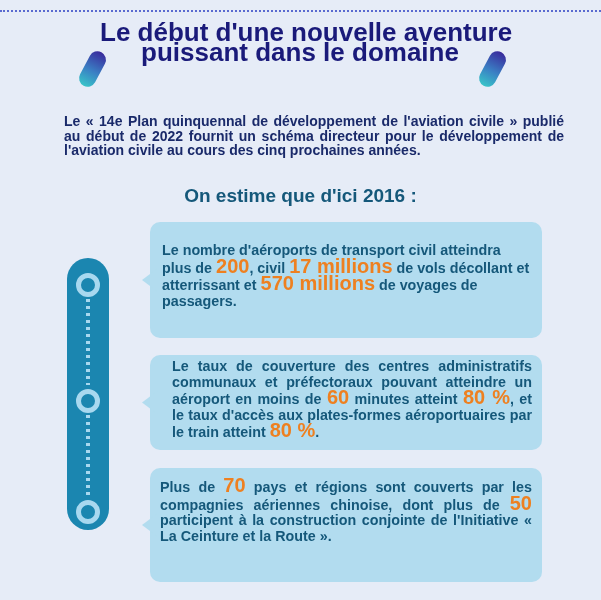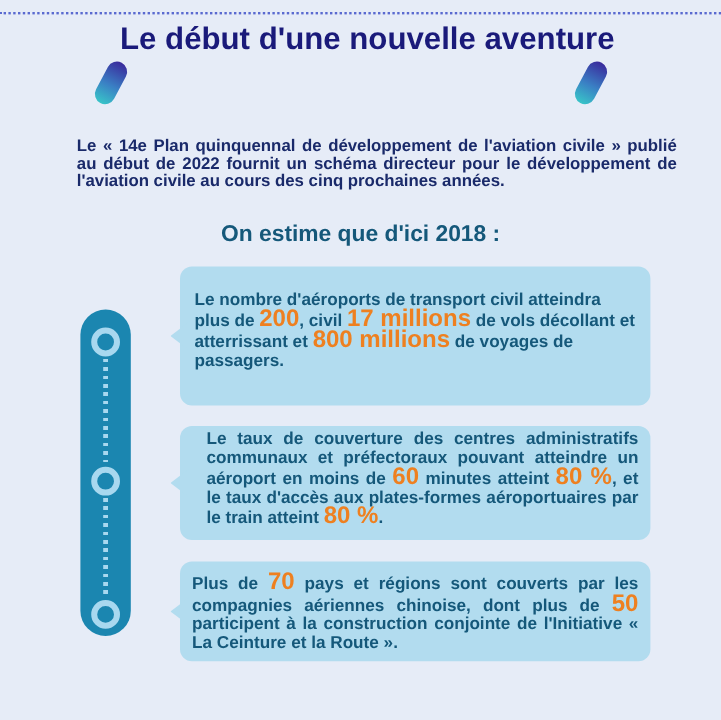--- a/index.html
+++ b/index.html
@@ -62,37 +62,38 @@
 </head>
 <body>
 
 <div class="top-rule"></div>
 
 <div class="pill" style="left:84px;top:50px;"></div>
 <div class="pill" style="left:484px;top:50px;"></div>
 
 <div class="title">
   <span>Le début d'une nouvelle aventure</span>
+  <span>puissant dans le domaine</span>
 </div>
 
 <div class="intro">Le « 14e Plan quinquennal de développement de l'aviation civile » publié au début de 2022 fournit un schéma directeur pour le développement de l'aviation civile au cours des cinq prochaines années.</div>
 
-<div class="subtitle">On estime que d'ici 2018 :</div>
+<div class="subtitle">On estime que d'ici 2016 :</div>
 
 <div class="timeline">
   <div class="node" style="top:15px;"></div>
   <div class="dots" style="top:41px;height:86px;"></div>
   <div class="node" style="top:131px;"></div>
   <div class="dots" style="top:157px;height:82px;"></div>
   <div class="node" style="top:242px;"></div>
 </div>
 
 <div class="card" style="top:222px;height:116px;padding:21px 10px 0 12px;">
-  <div class="cardtext"><span>Le nombre d'aéroports de transport civil atteindra plus de </span><span class="num">200</span><span>, civil </span><span class="num">17 millions</span><span> de vols décollant et atterrissant et </span><span class="num">800 millions</span><span> de voyages de passagers.</span></div>
+  <div class="cardtext"><span>Le nombre d'aéroports de transport civil atteindra plus de </span><span class="num">200</span><span>, civil </span><span class="num">17 millions</span><span> de vols décollant et atterrissant et </span><span class="num">570 millions</span><span> de voyages de passagers.</span></div>
 </div>
 
 <div class="card" style="top:355px;height:95px;padding:4px 10px 0 22px;">
   <div class="cardtext jst"><span>Le taux de couverture des centres administratifs communaux et préfectoraux pouvant atteindre un aéroport en moins de </span><span class="num">60</span><span> minutes atteint </span><span class="num">80 %</span><span>, et le taux d'accès aux plates-formes aéroportuaires par le train atteint </span><span class="num">80 %</span><span>.</span></div>
 </div>
 
-<div class="card" style="top:468px;height:83px;padding:10px 10px 0 10px;">
+<div class="card" style="top:468px;height:114px;padding:10px 10px 0 10px;">
   <div class="cardtext jst"><span>Plus de </span><span class="num">70</span><span> pays et régions sont couverts par les compagnies aériennes chinoise, dont plus de </span><span class="num">50</span><span> participent à la construction conjointe de l'Initiative « La Ceinture et la Route ».</span></div>
 </div>
 
 </body></html>

